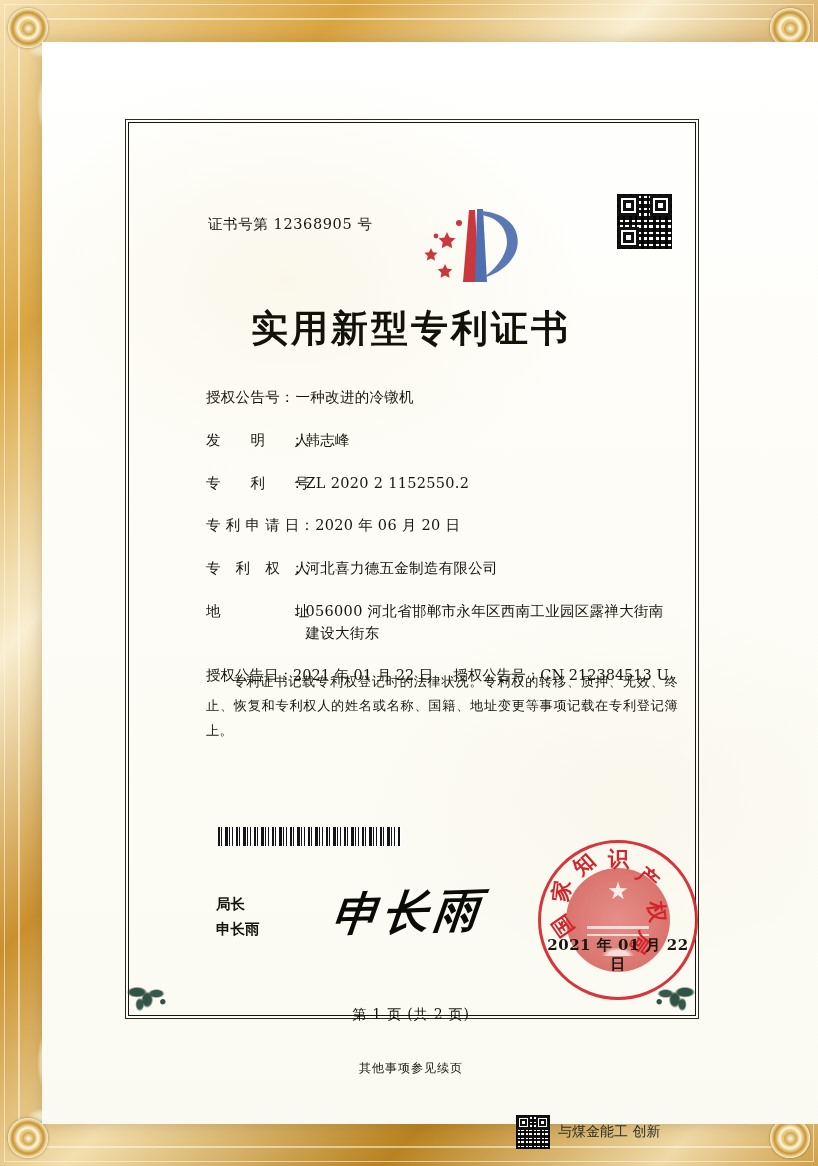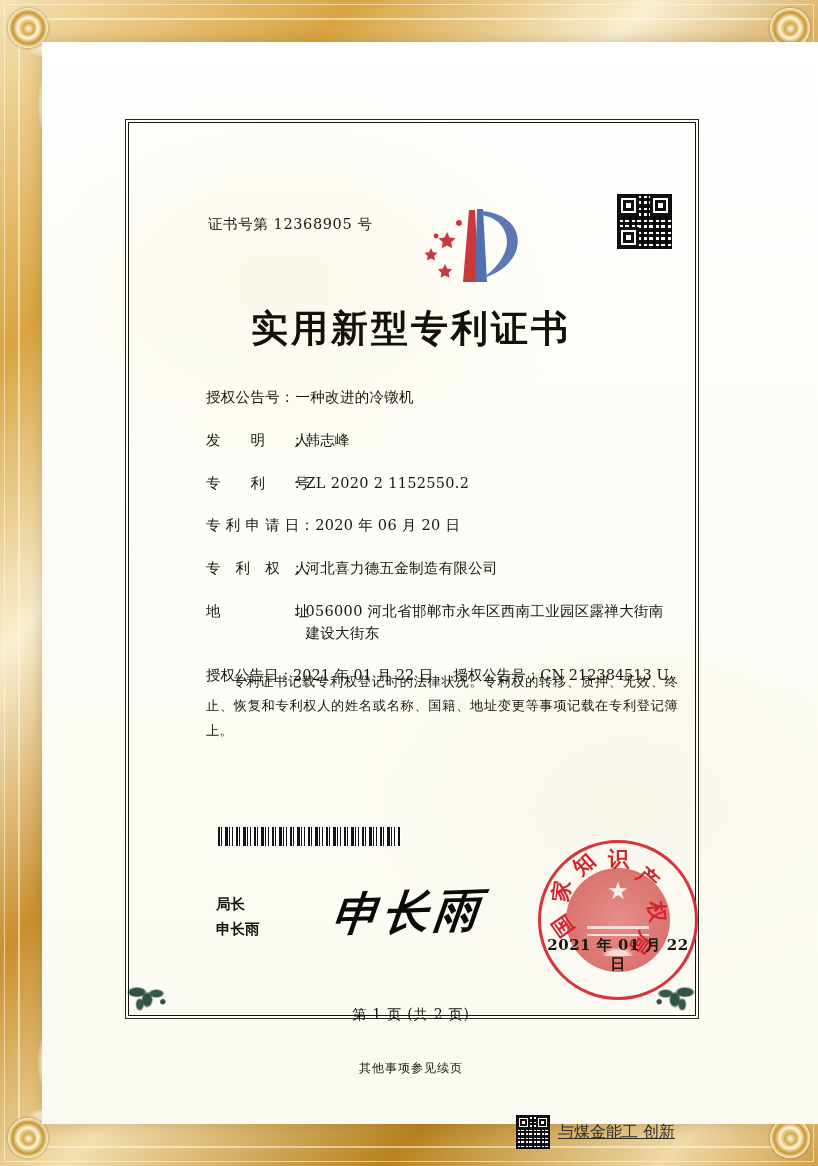--- a/index.html
+++ b/index.html
@@ -378,24 +378,23 @@
     position: absolute;
     width: 9px; height: 9px;
     background: #fff;
     border: 2px solid #111;
     box-shadow: inset 0 0 0 1px #fff, inset 0 0 0 3px #111;
   }
   .wm-qr::before { left: 1px; top: 1px; }
   .wm-qr::after  { right: 1px; top: 1px; }
   .wm-text {
     font-family: "DejaVu Sans", "Liberation Sans", sans-serif;
-    font-size: 16px;
+    font-size: 14px;
     color: #2e2e26;
     white-space: nowrap;
-    text-decoration: underline;
   }
 </style>
 </head>
 <body>
 
 <div id="page">
 
   <div class="gold-frame">
     <div class="gold-edge-hi"></div>
     <div class="gold-inner-bevel"></div>

